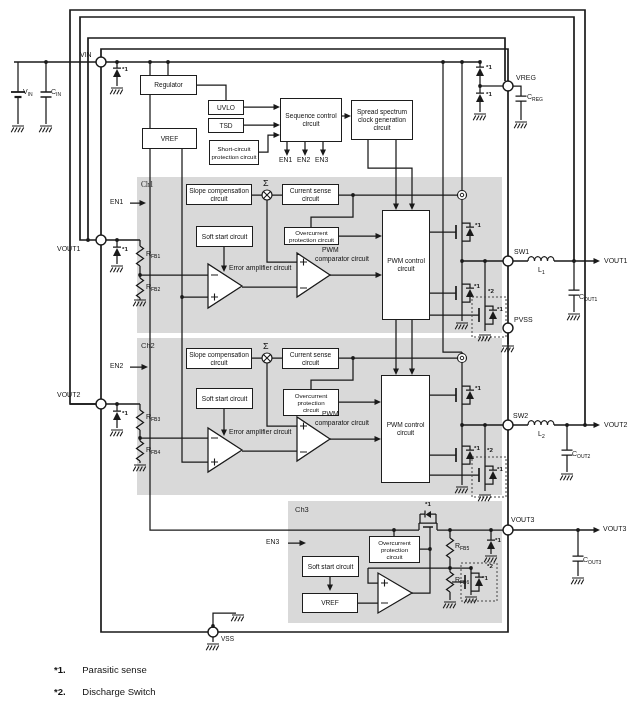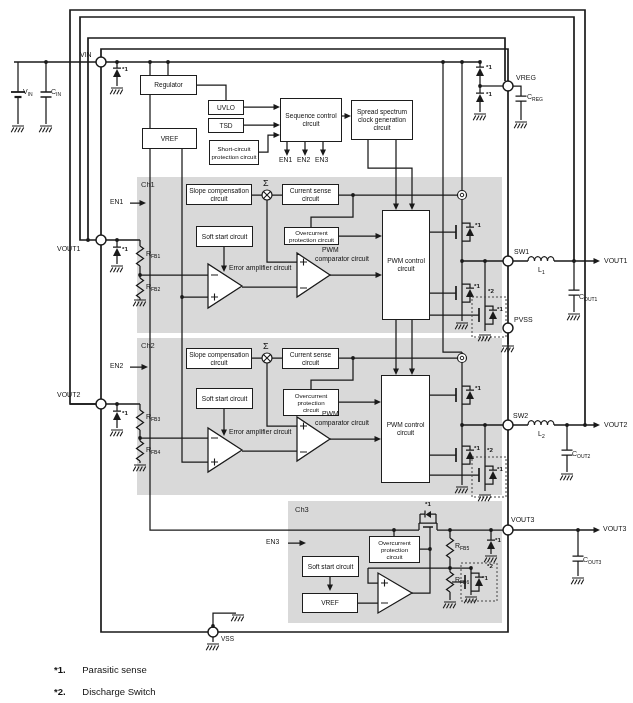--- a/index.html
+++ b/index.html
@@ -359,21 +359,21 @@
   <div class="lbl" style="left:604px;top:421px;">VOUT2</div>
   <div class="lbl" style="left:603px;top:525px;">VOUT3</div>
 
   <div class="lbl f68" style="left:110px;top:199px;">EN1</div>
   <div class="lbl f68" style="left:110px;top:363px;">EN2</div>
   <div class="lbl f68" style="left:266px;top:539px;">EN3</div>
   <div class="lbl f68" style="left:279px;top:157px;">EN1</div>
   <div class="lbl f68" style="left:297px;top:157px;">EN2</div>
   <div class="lbl f68" style="left:315px;top:157px;">EN3</div>
 
-  <div class="lbl f75" style="left:141px;top:181px;">Ch1</div>
+  <div class="lbl f75" style="left:141px;top:181px;font-family:Liberation Serif, serif;">Ch1</div>
   <div class="lbl f75" style="left:141px;top:342px;">Ch2</div>
   <div class="lbl f75" style="left:295px;top:506px;">Ch3</div>
 
   <div class="lbl f68" style="left:229px;top:265px;">Error amplifier circuit</div>
   <div class="lbl f68" style="left:229px;top:429px;">Error amplifier circuit</div>
   <div class="lbl f68" style="left:322px;top:247px;">PWM</div>
   <div class="lbl f68" style="left:315px;top:256px;">comparator circuit</div>
   <div class="lbl f68" style="left:322px;top:411px;">PWM</div>
   <div class="lbl f68" style="left:315px;top:420px;">comparator circuit</div>
 

